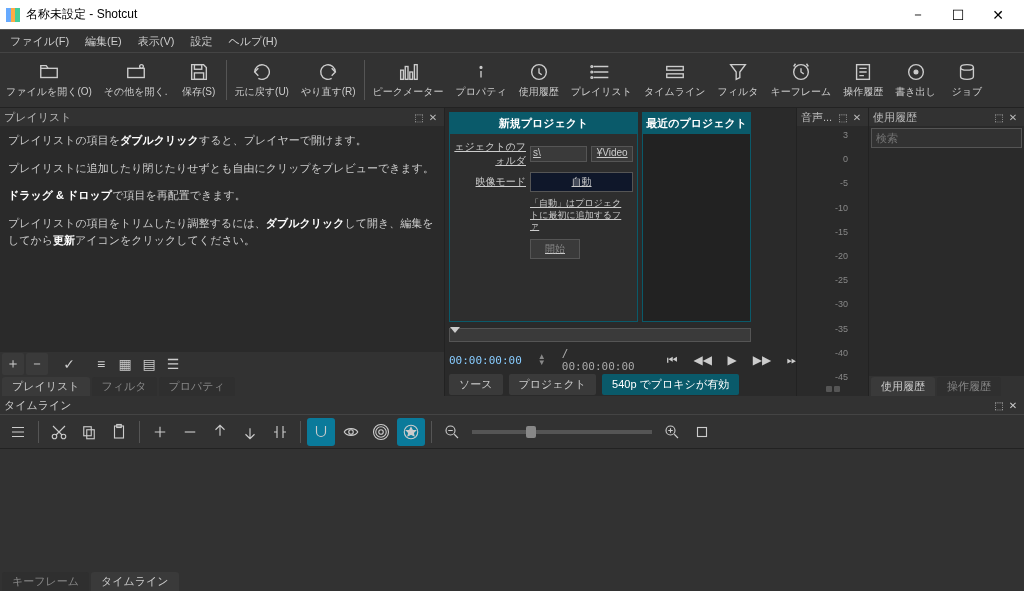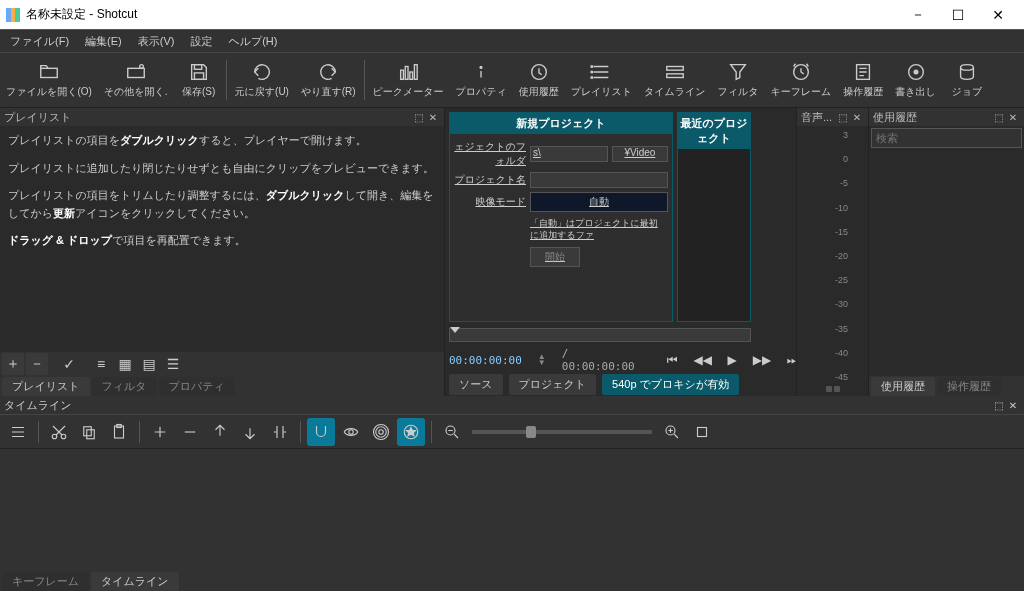--- a/index.html
+++ b/index.html
@@ -256,22 +256,22 @@
   <div class="left-playlist">
     <div class="panel-header">
       <span>プレイリスト</span>
       <span class="spacer"></span>
       <span class="pin">⬚</span>
       <span class="xbtn">✕</span>
     </div>
     <div class="playlist-body">
       <p><span>プレイリストの項目を</span><b>ダブルクリック</b><span>すると、プレイヤーで開けます。</span></p>
       <p>プレイリストに追加したり閉じたりせずとも自由にクリップをプレビューできます。</p>
+      <p><b>ドラッグ &amp; ドロップ</b><span>で項目を再配置できます。</span></p>
       <p><span>プレイリストの項目をトリムしたり調整するには、</span><b>ダブルクリック</b><span>して開き、編集をしてから</span><b>更新</b><span>アイコンをクリックしてください。</span></p>
-      <p><b>ドラッグ &amp; ドロップ</b><span>で項目を再配置できます。</span></p>
     </div>
     <div class="playlist-bottombar">
       <div class="iconbtn">＋</div>
       <div class="iconbtn">－</div>
       <div class="isep"></div>
       <div class="iconbtn noback">✓</div>
       <div class="isep"></div>
       <div class="iconbtn noback">≡</div>
       <div class="iconbtn noback">▦</div>
       <div class="iconbtn noback">▤</div>
@@ -286,24 +286,20 @@
 
   <div class="center">
     <div class="project-panel">
       <div class="new-project">
         <div class="np-head">新規プロジェクト</div>
         <div class="np-body">
           <div class="np-row">
             <span class="lab">ェジェクトのフォルダ</span>
             <div class="np-input">s\</div>
             <div class="np-input" style="flex:0.7;text-align:center;cursor:pointer">¥Video</div>
-          </div>
-          <div class="np-row">
-            <span class="lab">プロジェクト名</span>
-            <input class="np-input" value="" style="">
           </div>
           <div class="np-row">
             <span class="lab">映像モード</span>
             <div class="np-btn">自動</div>
           </div>
           <div class="np-note">「自動」はプロジェクトに最初に追加するファ</div>
           <div class="np-start">開始</div>
         </div>
       </div>
       <div class="recent-project">

